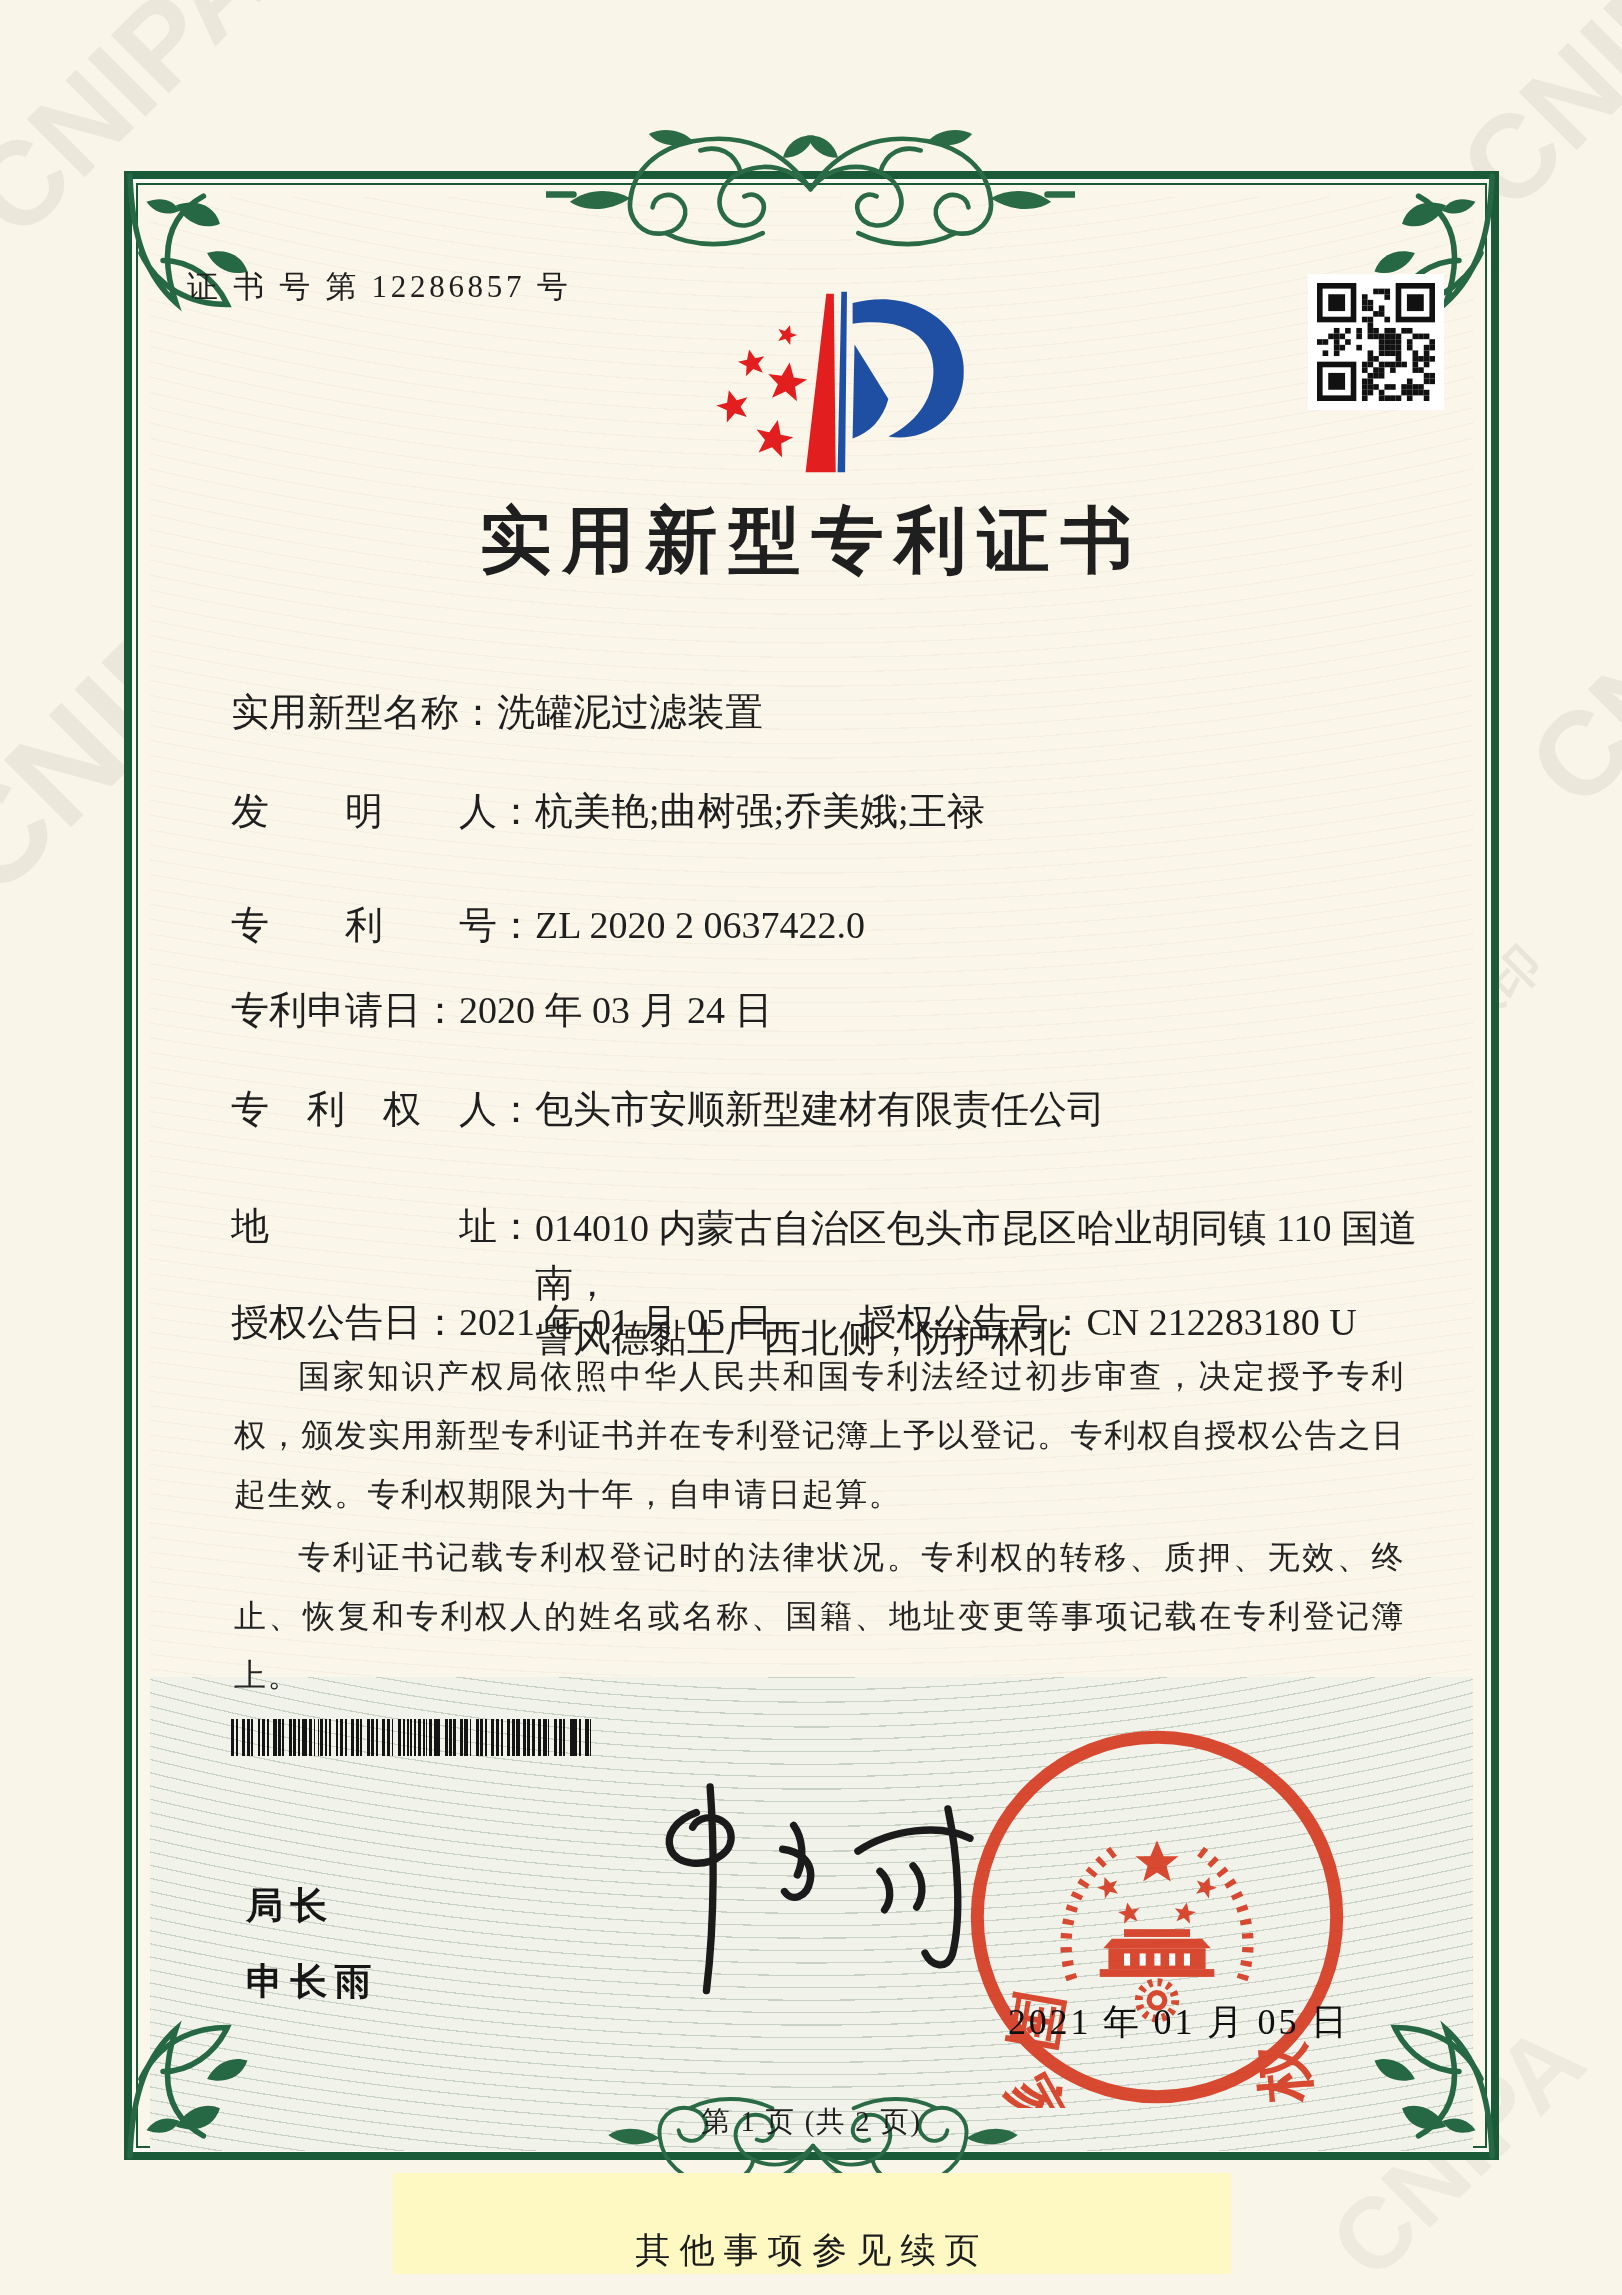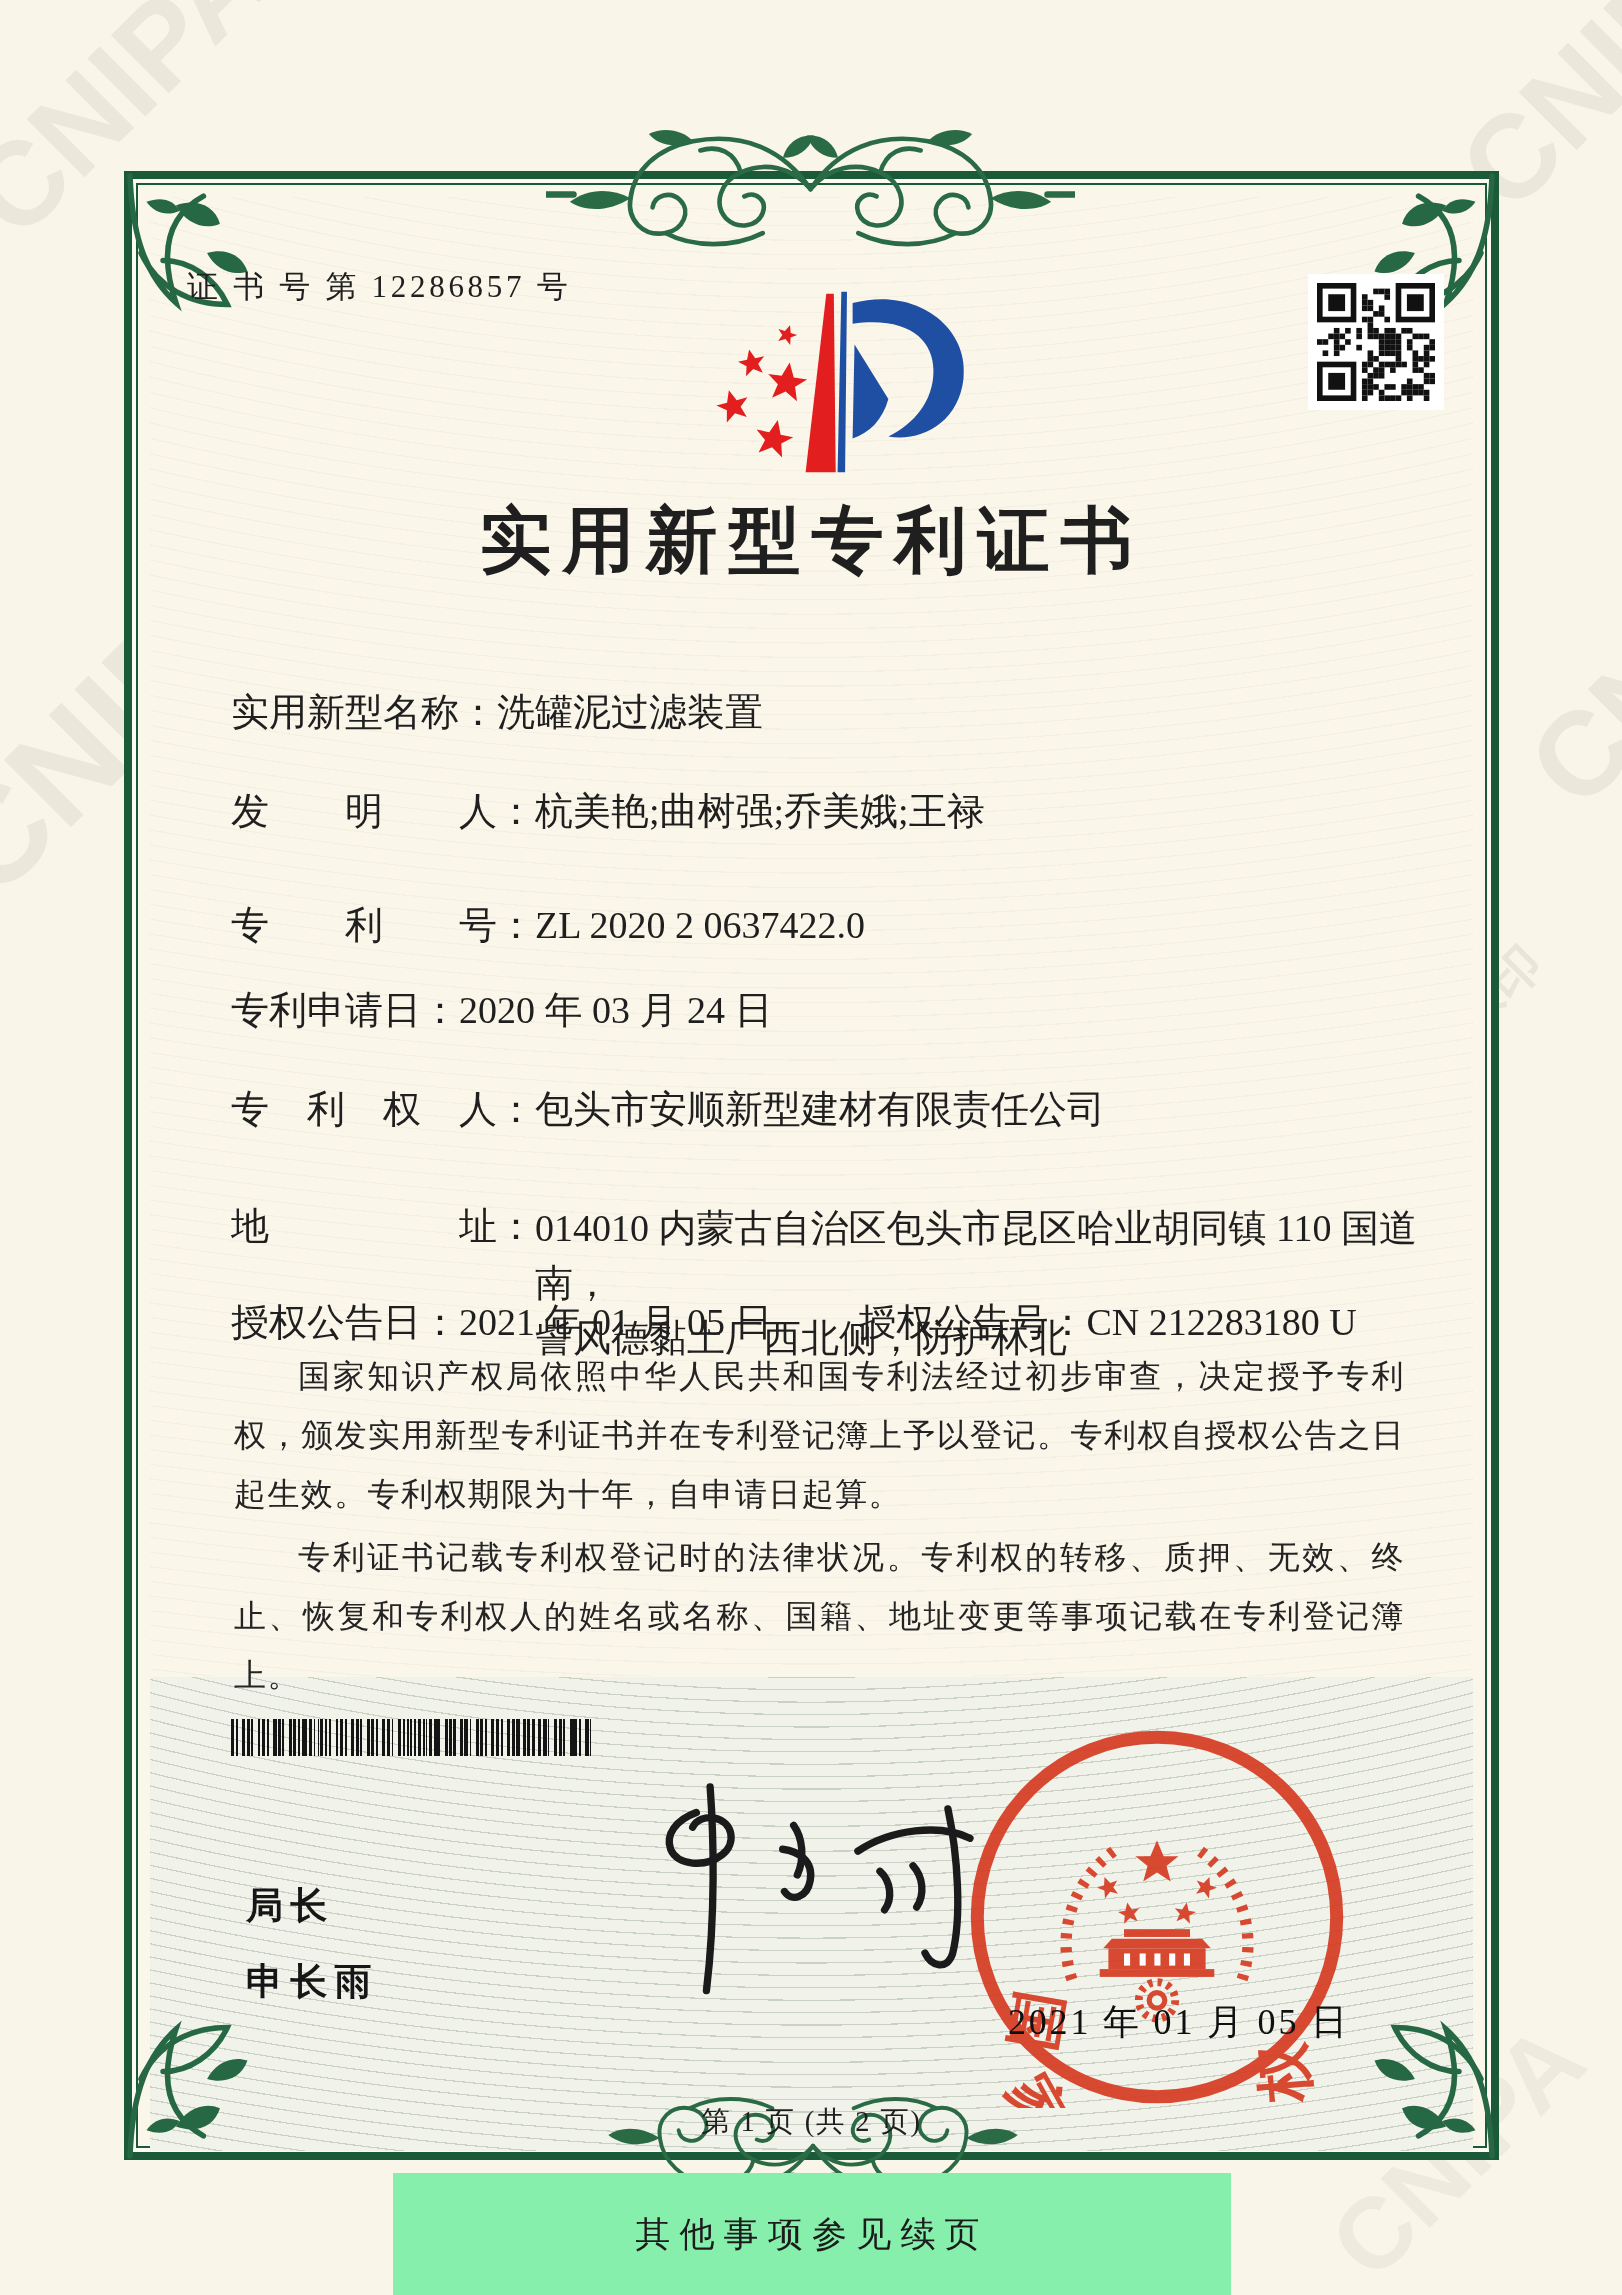--- a/index.html
+++ b/index.html
@@ -49,22 +49,22 @@
   
   .signer{position:absolute;left:246px;top:1881px;font-family:"Liberation Sans","DejaVu Sans",sans-serif;
           font-size:37px;font-weight:600;letter-spacing:7.3px;color:#161616;}
   .signer div{margin-bottom:26px;}
   .autograph{position:absolute;left:588px;top:1772px;}
   
   .seal{position:absolute;left:966px;top:1726px;opacity:.92;}
   .seal-date{position:absolute;left:1008px;top:1998px;font-size:36px;letter-spacing:2.8px;color:#101010;}
   
   .pageinfo{position:absolute;left:0;width:100%;top:2103px;text-align:center;font-size:28.5px;letter-spacing:1.8px;}
-  .contbox{position:absolute;left:393px;top:2173px;width:838px;height:123px;background:#86efac;
-           display:flex;align-items:center;justify-content:center;}
+  .contbox{position:absolute;left:393px;top:2173px;width:838px;height:101px;background:#fef9c3;
+           display:flex;align-items:flex-end;justify-content:center;}
   .contbox span{font-size:35px;letter-spacing:9.2px;color:#1c1c1c;}
   
   .orn{position:absolute;pointer-events:none;}
 </style>
 </head>
 <body>
 
 <div class="page">
 
   <div class="wm" style="left:-64px;top:18.4px;font-size:119px;">CNIPA</div>

